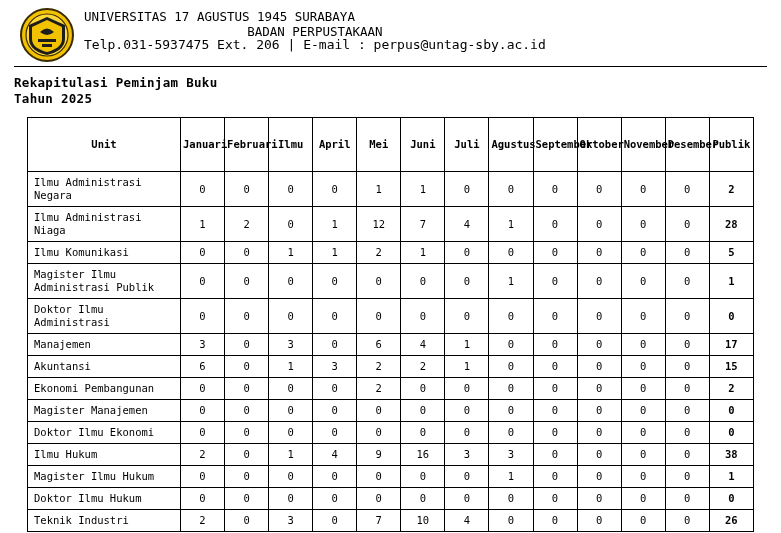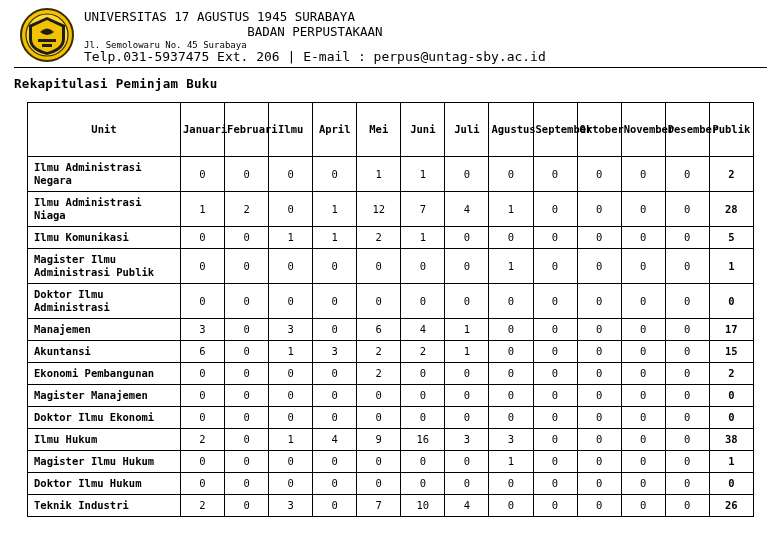--- a/index.html
+++ b/index.html
@@ -100,21 +100,21 @@
   }
   table.recap thead th {
     font-weight: bold;
     text-align: center;
     padding: 20px 2px;
     white-space: nowrap;
   }
   table.recap th.unit-head { width: 148px; }
   table.recap td.unit-cell {
     text-align: left;
-    font-weight: bold;
+    font-weight: normal;
     padding: 4px 6px;
   }
   table.recap td.num {
     text-align: center;
   }
   table.recap td.total {
     text-align: center;
     font-weight: bold;
   }
 </style>
@@ -131,29 +131,29 @@
         <path d="M27 9 L45 17 L45 31 C45 40 36 45 27 47 C18 45 9 40 9 31 L9 17 Z" fill="#1d1d1d"></path>
         <path d="M27 12 L42 19 L42 31 C42 38 35 42 27 44 C19 42 12 38 12 31 L12 19 Z" fill="#f2c200"></path>
         <path d="M20 24 q7 -7 14 0 q-7 6 -14 0 z" fill="#1d1d1d"></path>
         <path d="M18 31 h18 v3 h-18 z" fill="#1d1d1d"></path>
         <path d="M22 36 h10 v3 h-10 z" fill="#1d1d1d"></path>
       </svg>
     </div>
     <div class="org-block">
       <div class="org-name">UNIVERSITAS 17 AGUSTUS 1945 SURABAYA</div>
       <div class="org-unit">BADAN PERPUSTAKAAN</div>
-      <div class="org-addr">Jl. Semolowaru No. 45 Surabaya</div>
       <div class="org-contact">Telp.031-5937475 Ext. 206 | E-mail : perpus@untag-sby.ac.id</div>
     </div>
   </div>
 
   <hr class="rule">
 
   <div class="title-block">
     <div class="doc-title">Rekapitulasi Peminjam Buku</div>
+    <div class="doc-subtitle">Tahun 2025</div>
   </div>
 
   <div class="table-wrap">
     <table class="recap">
       <thead>
         <tr id="header-row">
             <th class="unit-head">Unit</th>
             <th>Januari</th>
             <th>Februari</th>
             <th>Ilmu</th>

